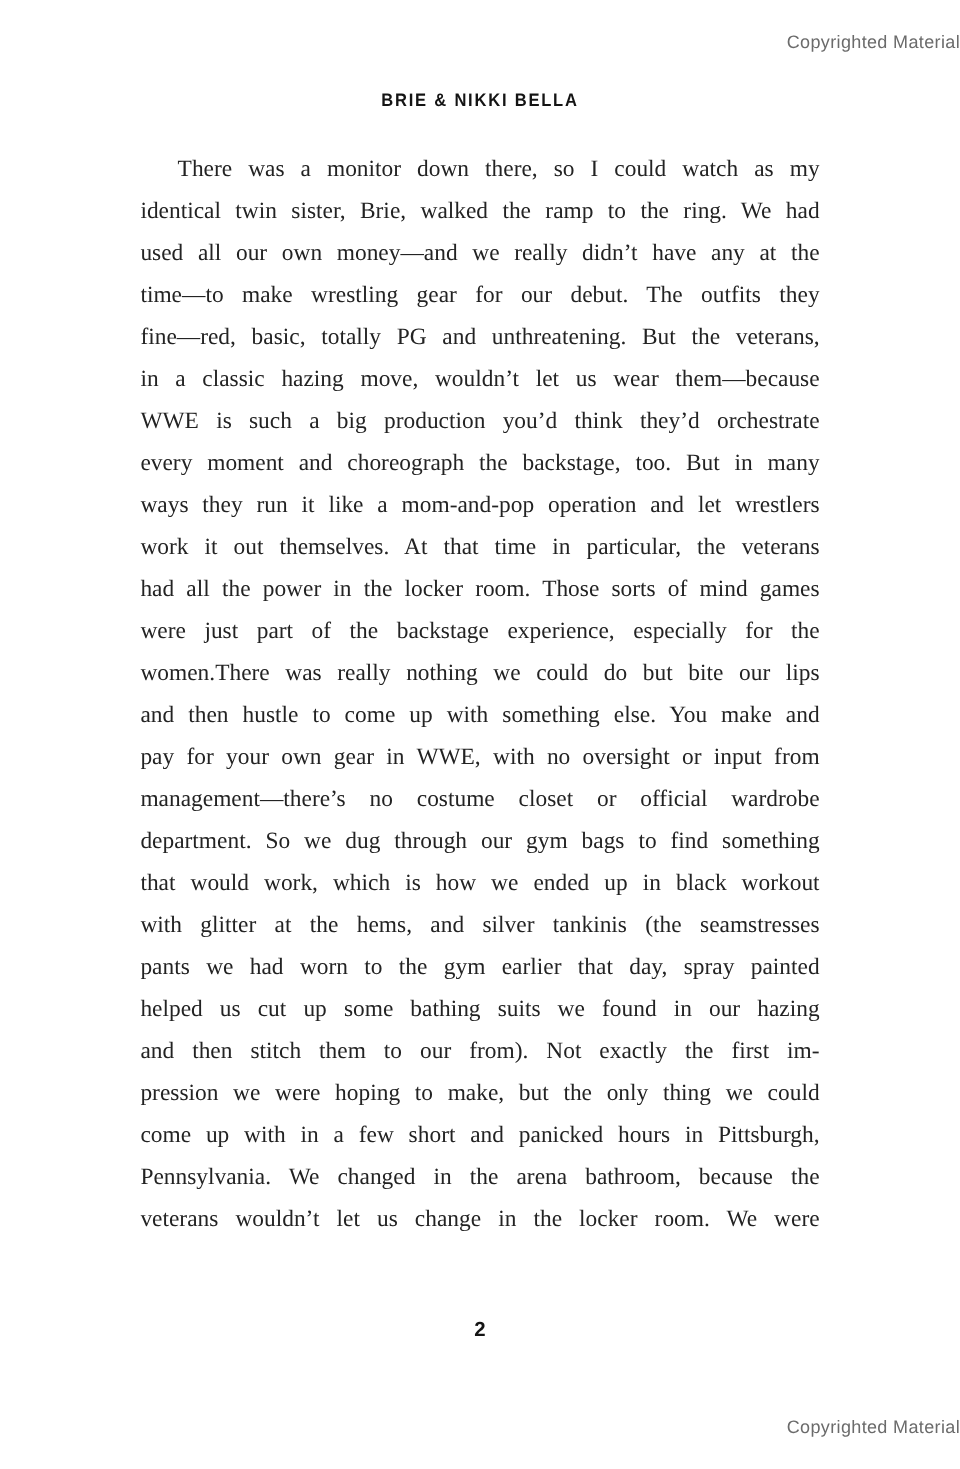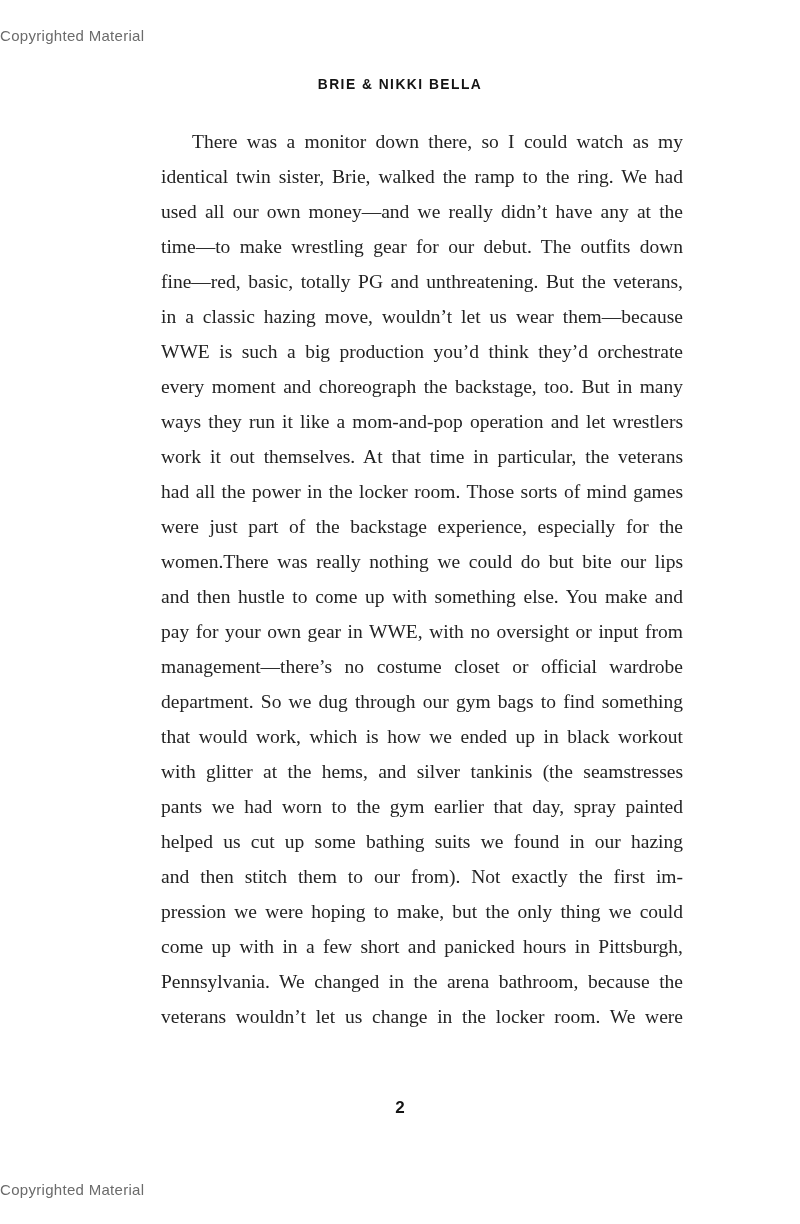--- a/index.html
+++ b/index.html
@@ -12,21 +12,21 @@
     width: 800px;
     height: 1224px;
     background: #ffffff;
     overflow: hidden;
     font-family: "Liberation Serif", serif;
   }
   .watermark {
     position: absolute;
     left: 0;
     width: 800px;
-    text-align: left;
+    text-align: right;
     font-family: "Liberation Sans", sans-serif;
     font-size: 15px;
     font-weight: 400;
     color: #6b6b6b;
     letter-spacing: 0.3px;
   }
   .watermark.top { top: 27px; }
   .watermark.bottom { top: 1181px; }
   .running-header {
     position: absolute;
@@ -49,21 +49,20 @@
     color: #232323;
     font-size: 19.5px;
   }
   .body-line {
     height: 35px;
     line-height: 35px;
     overflow: hidden;
     text-align: justify;
     text-align-last: justify;
     text-justify: inter-word;
-    margin-left: 44px;
   }
   .body-line.indent {
     text-indent: 31px;
   }
   .page-number {
     position: absolute;
     top: 1098px;
     left: 0;
     width: 800px;
     text-align: center;
@@ -79,21 +78,21 @@
 <div class="page">
 
   <div class="watermark top">Copyrighted Material</div>
 
   <div class="running-header">BRIE &amp; NIKKI BELLA</div>
 
   <div class="body-text">
     <div class="body-line indent">There was a monitor down there, so I could watch as my</div>
     <div class="body-line">identical twin sister, Brie, walked the ramp to the ring. We had</div>
     <div class="body-line">used all our own money—and we really didn’t have any at the</div>
-    <div class="body-line">time—to make wrestling gear for our debut. The outfits down</div>
+    <div class="body-line">time—to make wrestling gear for our debut. The outfits they</div>
     <div class="body-line">fine—red, basic, totally PG and unthreatening. But the veterans,</div>
     <div class="body-line">in a classic hazing move, wouldn’t let us wear them—because</div>
     <div class="body-line">WWE is such a big production you’d think they’d orchestrate</div>
     <div class="body-line">every moment and choreograph the backstage, too. But in many</div>
     <div class="body-line">ways they run it like a mom-and-pop operation and let wrestlers</div>
     <div class="body-line">work it out themselves. At that time in particular, the veterans</div>
     <div class="body-line">had all the power in the locker room. Those sorts of mind games</div>
     <div class="body-line">were just part of the backstage experience, especially for the</div>
     <div class="body-line">women.There was really nothing we could do but bite our lips</div>
     <div class="body-line">and then hustle to come up with something else. You make and</div>

